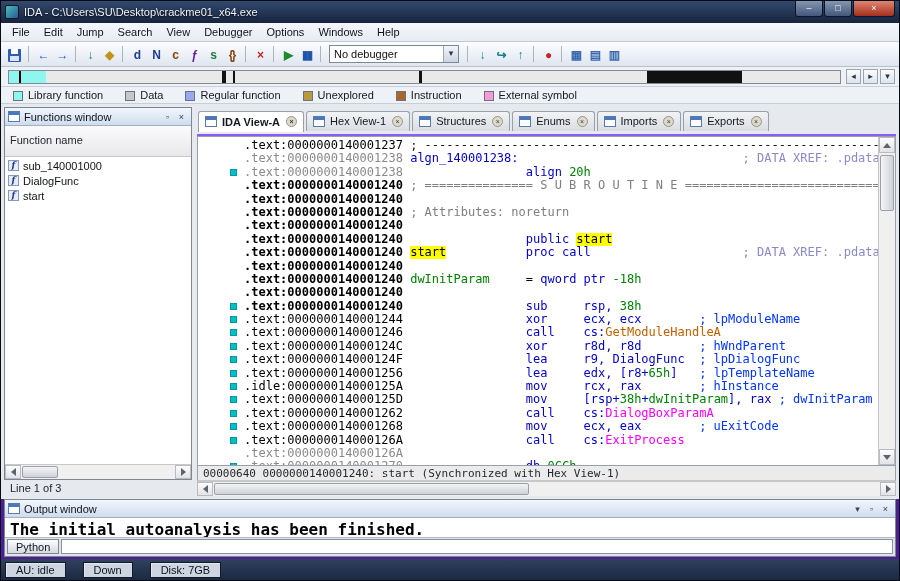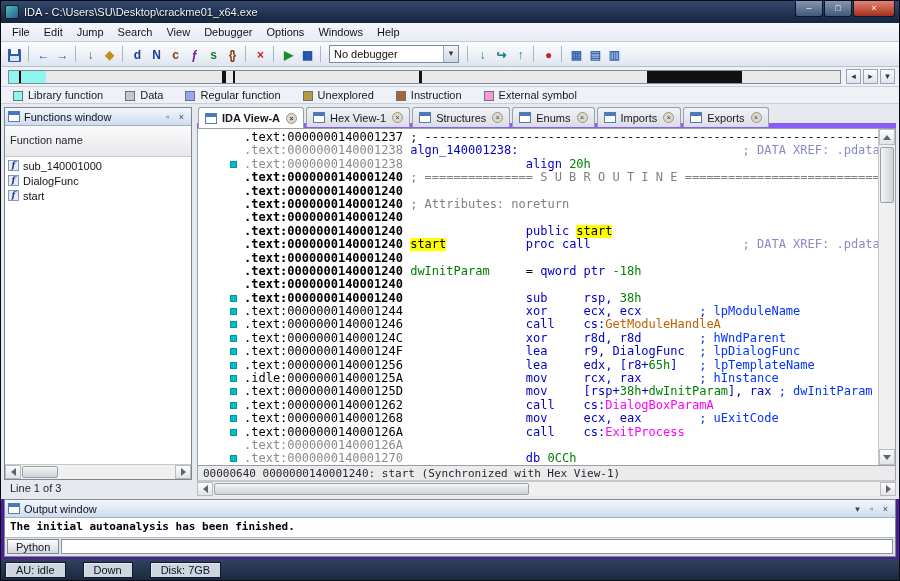--- a/index.html
+++ b/index.html
@@ -73,41 +73,41 @@
   .vbtn{position:absolute;left:0;width:16px;height:16px;background:linear-gradient(#fdfdfd,#e3e3e5);border:1px solid #b8bcc2;display:flex;align-items:center;justify-content:center}
   .vbtn.up{top:0}.vbtn.down{bottom:0}
   .vthumb{position:absolute;left:1px;width:14px;background:linear-gradient(90deg,#f4f4f5,#cfd2d8);border:1px solid #9aa0aa;border-radius:2px}
   .tri{width:0;height:0;border:4px solid transparent}
   .tri.up{border-bottom:5px solid #5a6470;border-top:none}
   .tri.down{border-top:5px solid #5a6470;border-bottom:none}
   .tri.left{border-right:5px solid #5a6470;border-left:none}
   .tri.right{border-left:5px solid #5a6470;border-right:none}
 
   
-  .tabbar{height:21px;display:flex;align-items:flex-start;background:#e6e9ee;border-bottom:5px solid #8b5cf6;padding-left:1px;flex:0 0 auto}
+  .tabbar{height:29px;display:flex;align-items:center;background:#e6e9ee;border-bottom:2px solid #8b5cf6;padding-left:1px;flex:0 0 auto}
   .tab{height:20px;display:flex;align-items:center;padding:0 6px;border:1px solid #97a0ab;border-bottom:none;border-radius:3px 3px 0 0;background:linear-gradient(#f2f3f5,#d9dde2);margin-right:2px;white-space:nowrap}
   .tab.active{background:#fff;height:21px;margin-bottom:-1px;font-weight:bold}
   .tlabel{margin:0 6px 0 5px;color:#14181f}
   .tclose{width:11px;height:11px;border-radius:6px;background:#ded9cd;border:1px solid #9a9488;font-size:7px;line-height:9px;text-align:center;color:#3a352c}
 
   
   .disasm{flex:1;background:#fff;border:1px solid #97a0ab;border-bottom:none;position:relative;overflow:hidden}
   .dlines{position:absolute;left:0;top:2px;right:17px;bottom:0;overflow:hidden;font-family:"DejaVu Sans Mono",monospace;font-size:12px;line-height:13.4px}
   .dline{white-space:pre;position:relative;padding-left:46px;height:13.4px;overflow:hidden}
   .dot{position:absolute;left:32px;top:3px;width:7px;height:7px;background:#00bfc6;border:1px solid #0097a0}
   .ad-n{color:#000}.ad-b{color:#000;font-weight:bold}.ad-g{color:#8a8a8a}
   .sg-plain{color:#000}.sg-dash{color:#1a1a1a}.sg-gray{color:#808080}
   .sg-kw{color:#0000c8}.sg-name{color:#0000c8}.sg-num{color:#008000}.sg-var{color:#008000}
   .sg-imp{color:#ff00ff}.sg-ext{color:#bf6000}.sg-cmt{color:#0033ff}.sg-xref{color:#8a8ac8}
   .sg-hl{background:#ffff00;color:#000}
   .dstatus{height:16px;background:#ebebeb;border:1px solid #97a0ab;border-bottom:1px solid #c8c8c8;font-family:"DejaVu Sans Mono",monospace;font-size:11px;color:#24282e;padding:1px 5px;white-space:nowrap;overflow:hidden;flex:0 0 auto}
 
   
   .outputwin{height:58px;margin:0 3px 2px 3px;border:1px solid #7d8794;background:#fff;display:flex;flex-direction:column;flex:0 0 auto;overflow:hidden}
-  .obody{flex:1;background:#fff;font-family:"DejaVu Sans Mono",monospace;font-size:11px;font-weight:bold;color:#000;padding:2px 5px;overflow:hidden}
+  .obody{flex:1;background:#fff;font-family:"DejaVu Sans Mono",monospace;font-size:16px;font-weight:bold;color:#000;padding:2px 5px;overflow:hidden}
   .ocli{height:19px;background:#dfe3ea;border-top:1px solid #b4bac4;display:flex;padding:1px 2px;flex:0 0 auto}
   .pybtn{height:15px;padding:0 8px;font-family:"Liberation Sans",sans-serif;font-size:11px;border:1px solid #7e8896;background:linear-gradient(#fdfdfd,#d5d8dd);color:#14181f;margin-right:2px}
   .cliinput{flex:1;height:15px;border:1px solid #8a929e;background:#fff;font-family:"DejaVu Sans Mono",monospace;font-size:11px;padding:0 3px}
 
   
   .statusbar{height:21px;background:linear-gradient(#31415f,#1b2940);display:flex;align-items:center;padding:2px 4px;flex:0 0 auto}
   .sfield{background:#cdd5e0;border:1px solid #0f1929;box-shadow:inset 1px 1px 0 rgba(255,255,255,.5);color:#0b1220;font-size:11px;padding:1px 10px;margin-right:17px;white-space:nowrap}
 </style>
 </head>
 <body>

